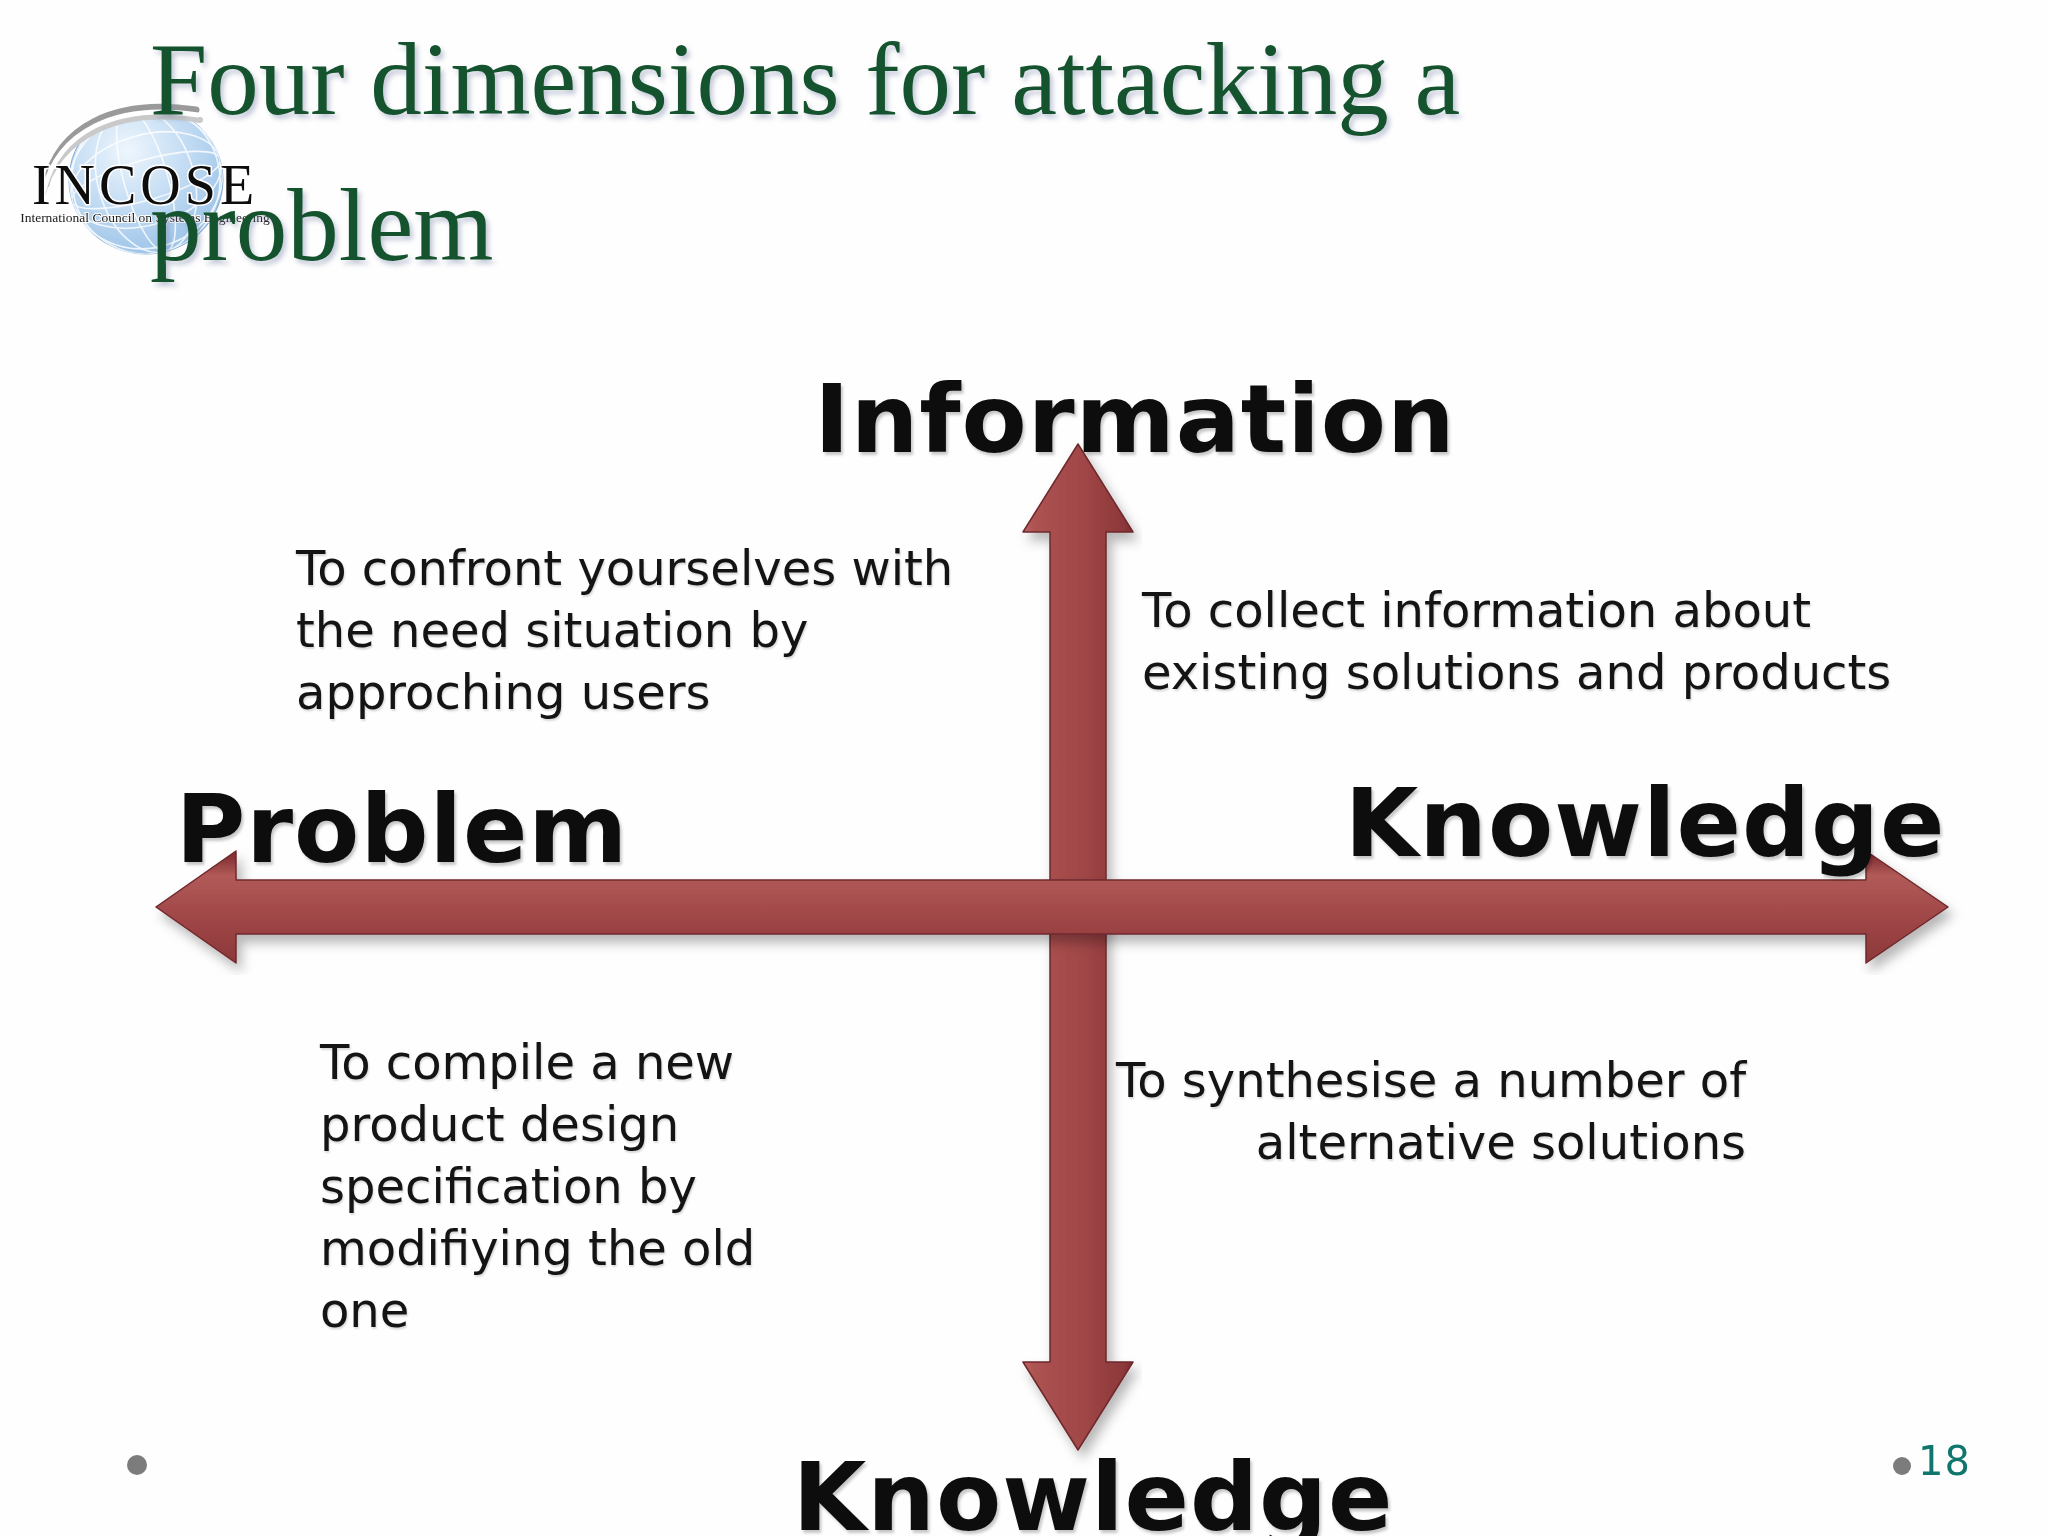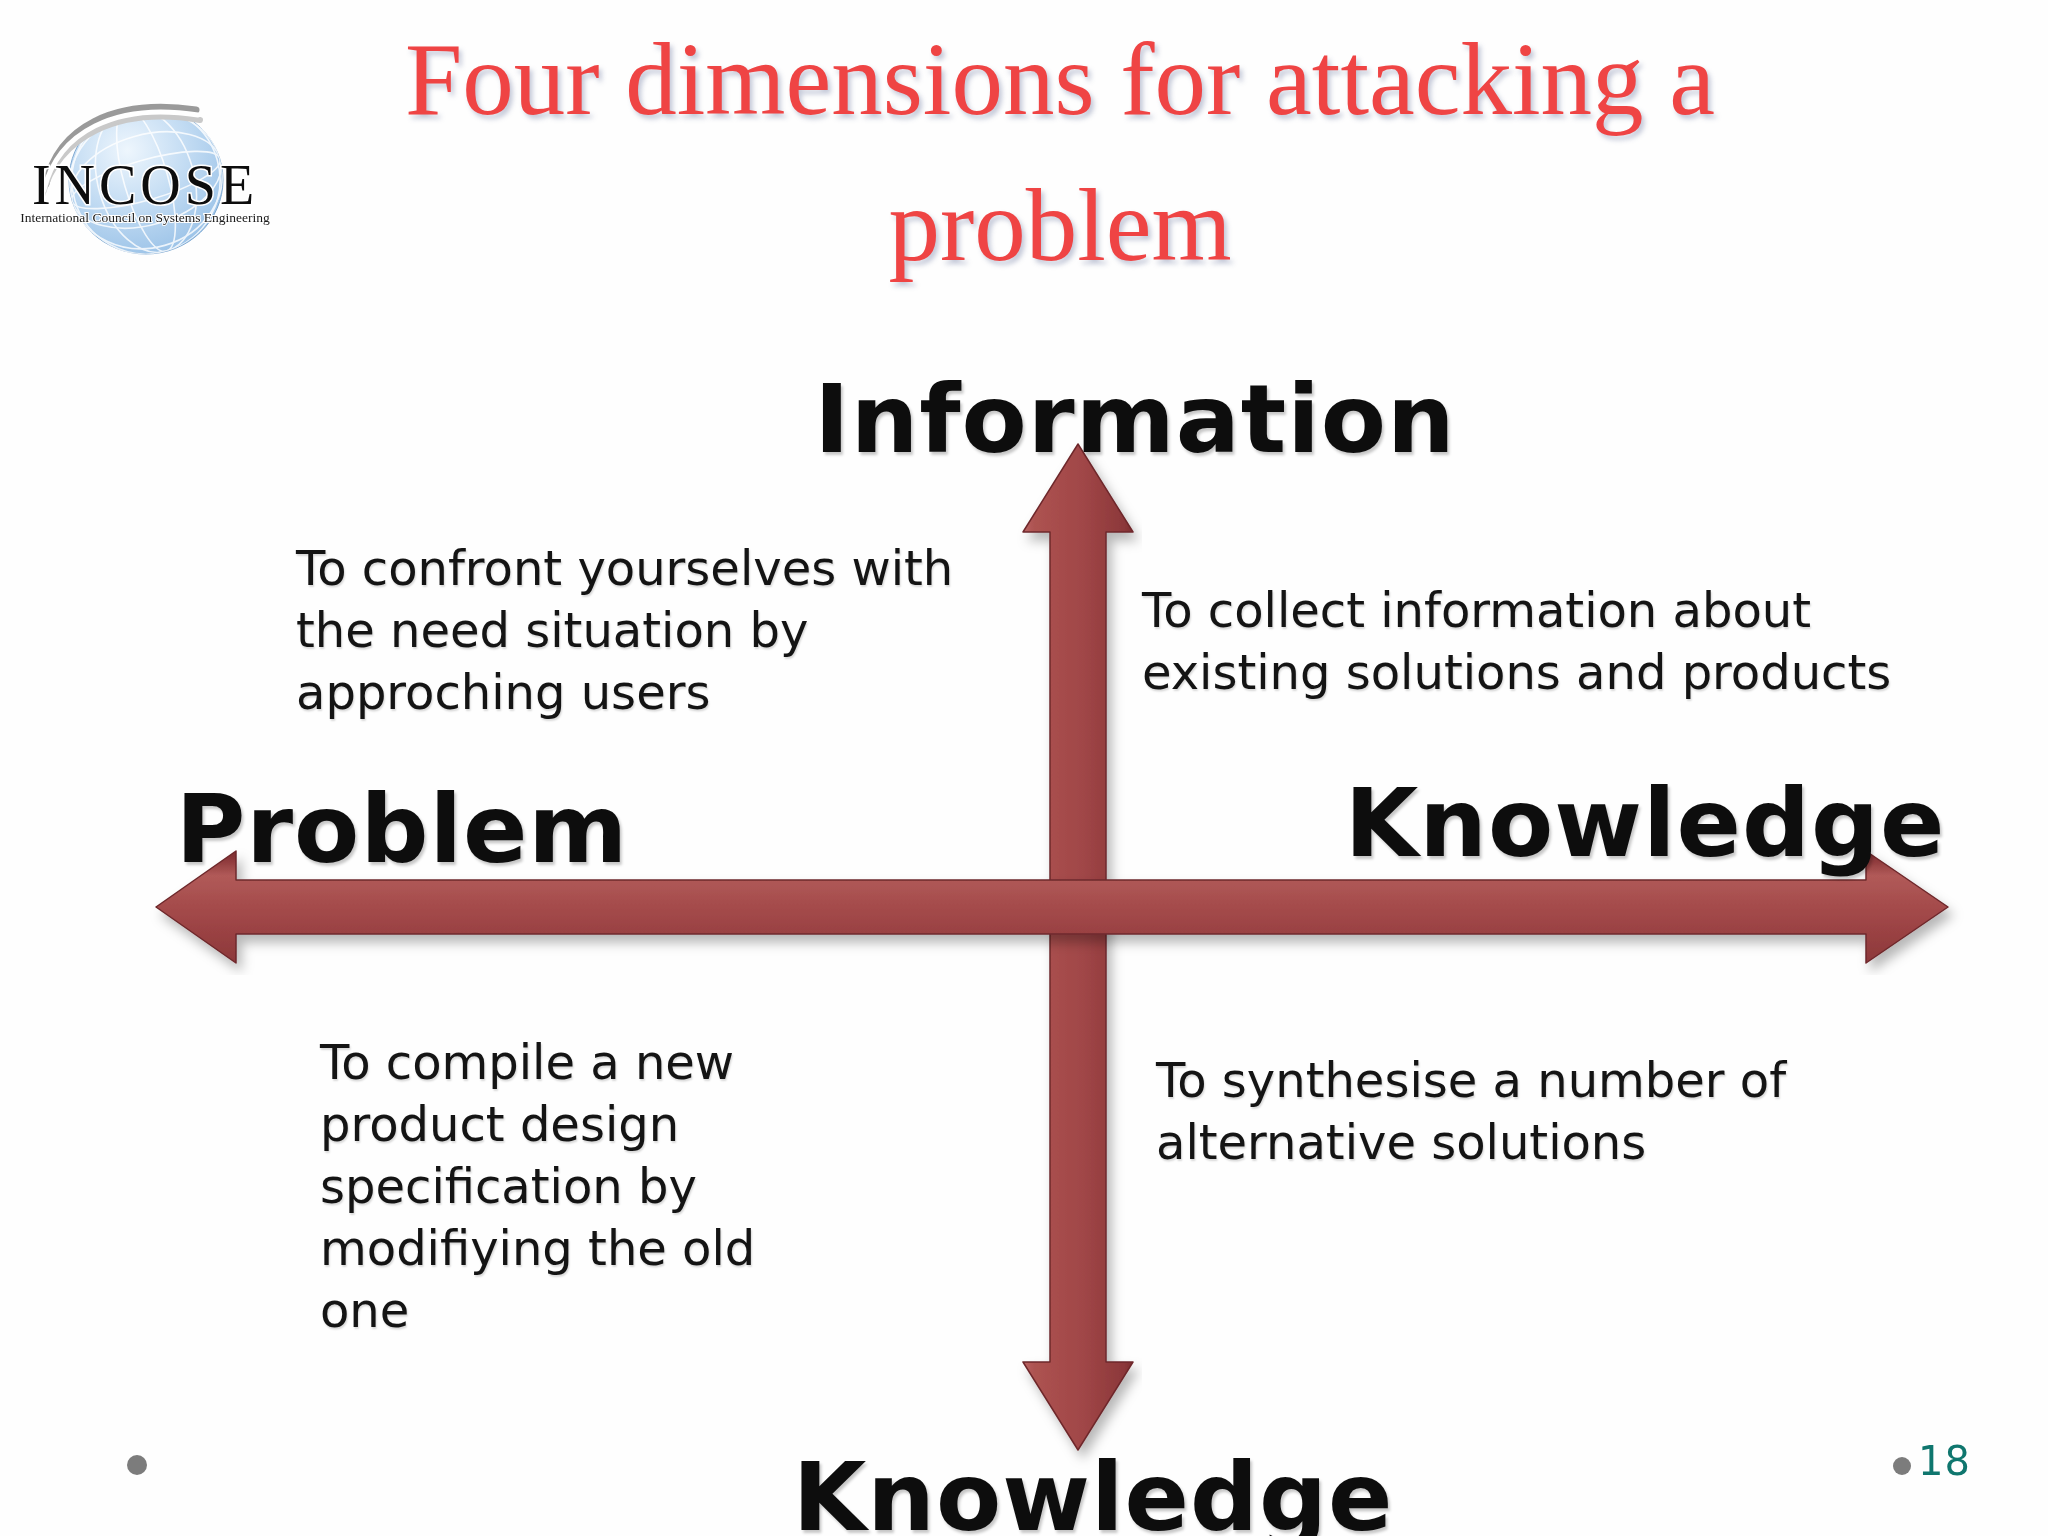--- a/index.html
+++ b/index.html
@@ -3,24 +3,23 @@
 <meta charset="utf-8">
 <style>
   html,body{margin:0;padding:0;}
   body{
     width:2048px;height:1536px;position:relative;overflow:hidden;
     background:#fefefe;
     font-family:"DejaVu Sans", sans-serif;
   }
   .slide-title{
     position:absolute;left:150px;top:6px;width:1820px;
-    text-align:center;
     font-family:"Liberation Serif", serif;
     font-size:103px;line-height:1.42;
-    color:#ef4444;
+    color:#14532d;
     text-shadow:3px 4px 5px rgba(125,135,170,.45);
   }
   .axis-label{
     position:absolute;transform:translateX(-50%);
     font-weight:bold;font-size:95px;color:#0d0d0d;
     letter-spacing:1px;white-space:nowrap;
     text-shadow:2px 3px 3px rgba(0,0,0,.22);
     margin-top:26px;
   }
   .note{
@@ -100,17 +99,17 @@
 </svg>
 
 <div class="axis-label" style="left:1135px;top:338px;">Information</div>
 <div class="axis-label" style="left:402px;top:748px;">Problem</div>
 <div class="axis-label" style="left:1645px;top:742px;">Knowledge</div>
 <div class="axis-label" style="left:1093px;top:1416px;text-align:center;">Knowledge</div>
 
 <div class="note" style="left:283px;top:538px;margin-left:13px;">To confront yourselves with<br>the need situation by<br>approching users</div>
 <div class="note" style="left:1142px;top:540px;margin-top:40px;">To collect information about<br>existing solutions and products</div>
 <div class="note" style="left:320px;top:1032px;">To compile a new<br>product design<br>specification by<br>modifiying the old<br>one</div>
-<div class="note" style="left:1156px;top:1050px;">To synthesise a number of<br>alternative solutions</div>
+<div class="note" style="left:1116px;top:1050px;text-align:right;">To synthesise a number of<br>alternative solutions</div>
 
 <div class="dot" style="left:127px;top:1455px;width:20px;height:20px;"></div>
 <div class="dot" style="left:1893px;top:1457px;width:18px;height:18px;"></div>
 <div class="page-num">18</div>
 
 </body></html>

